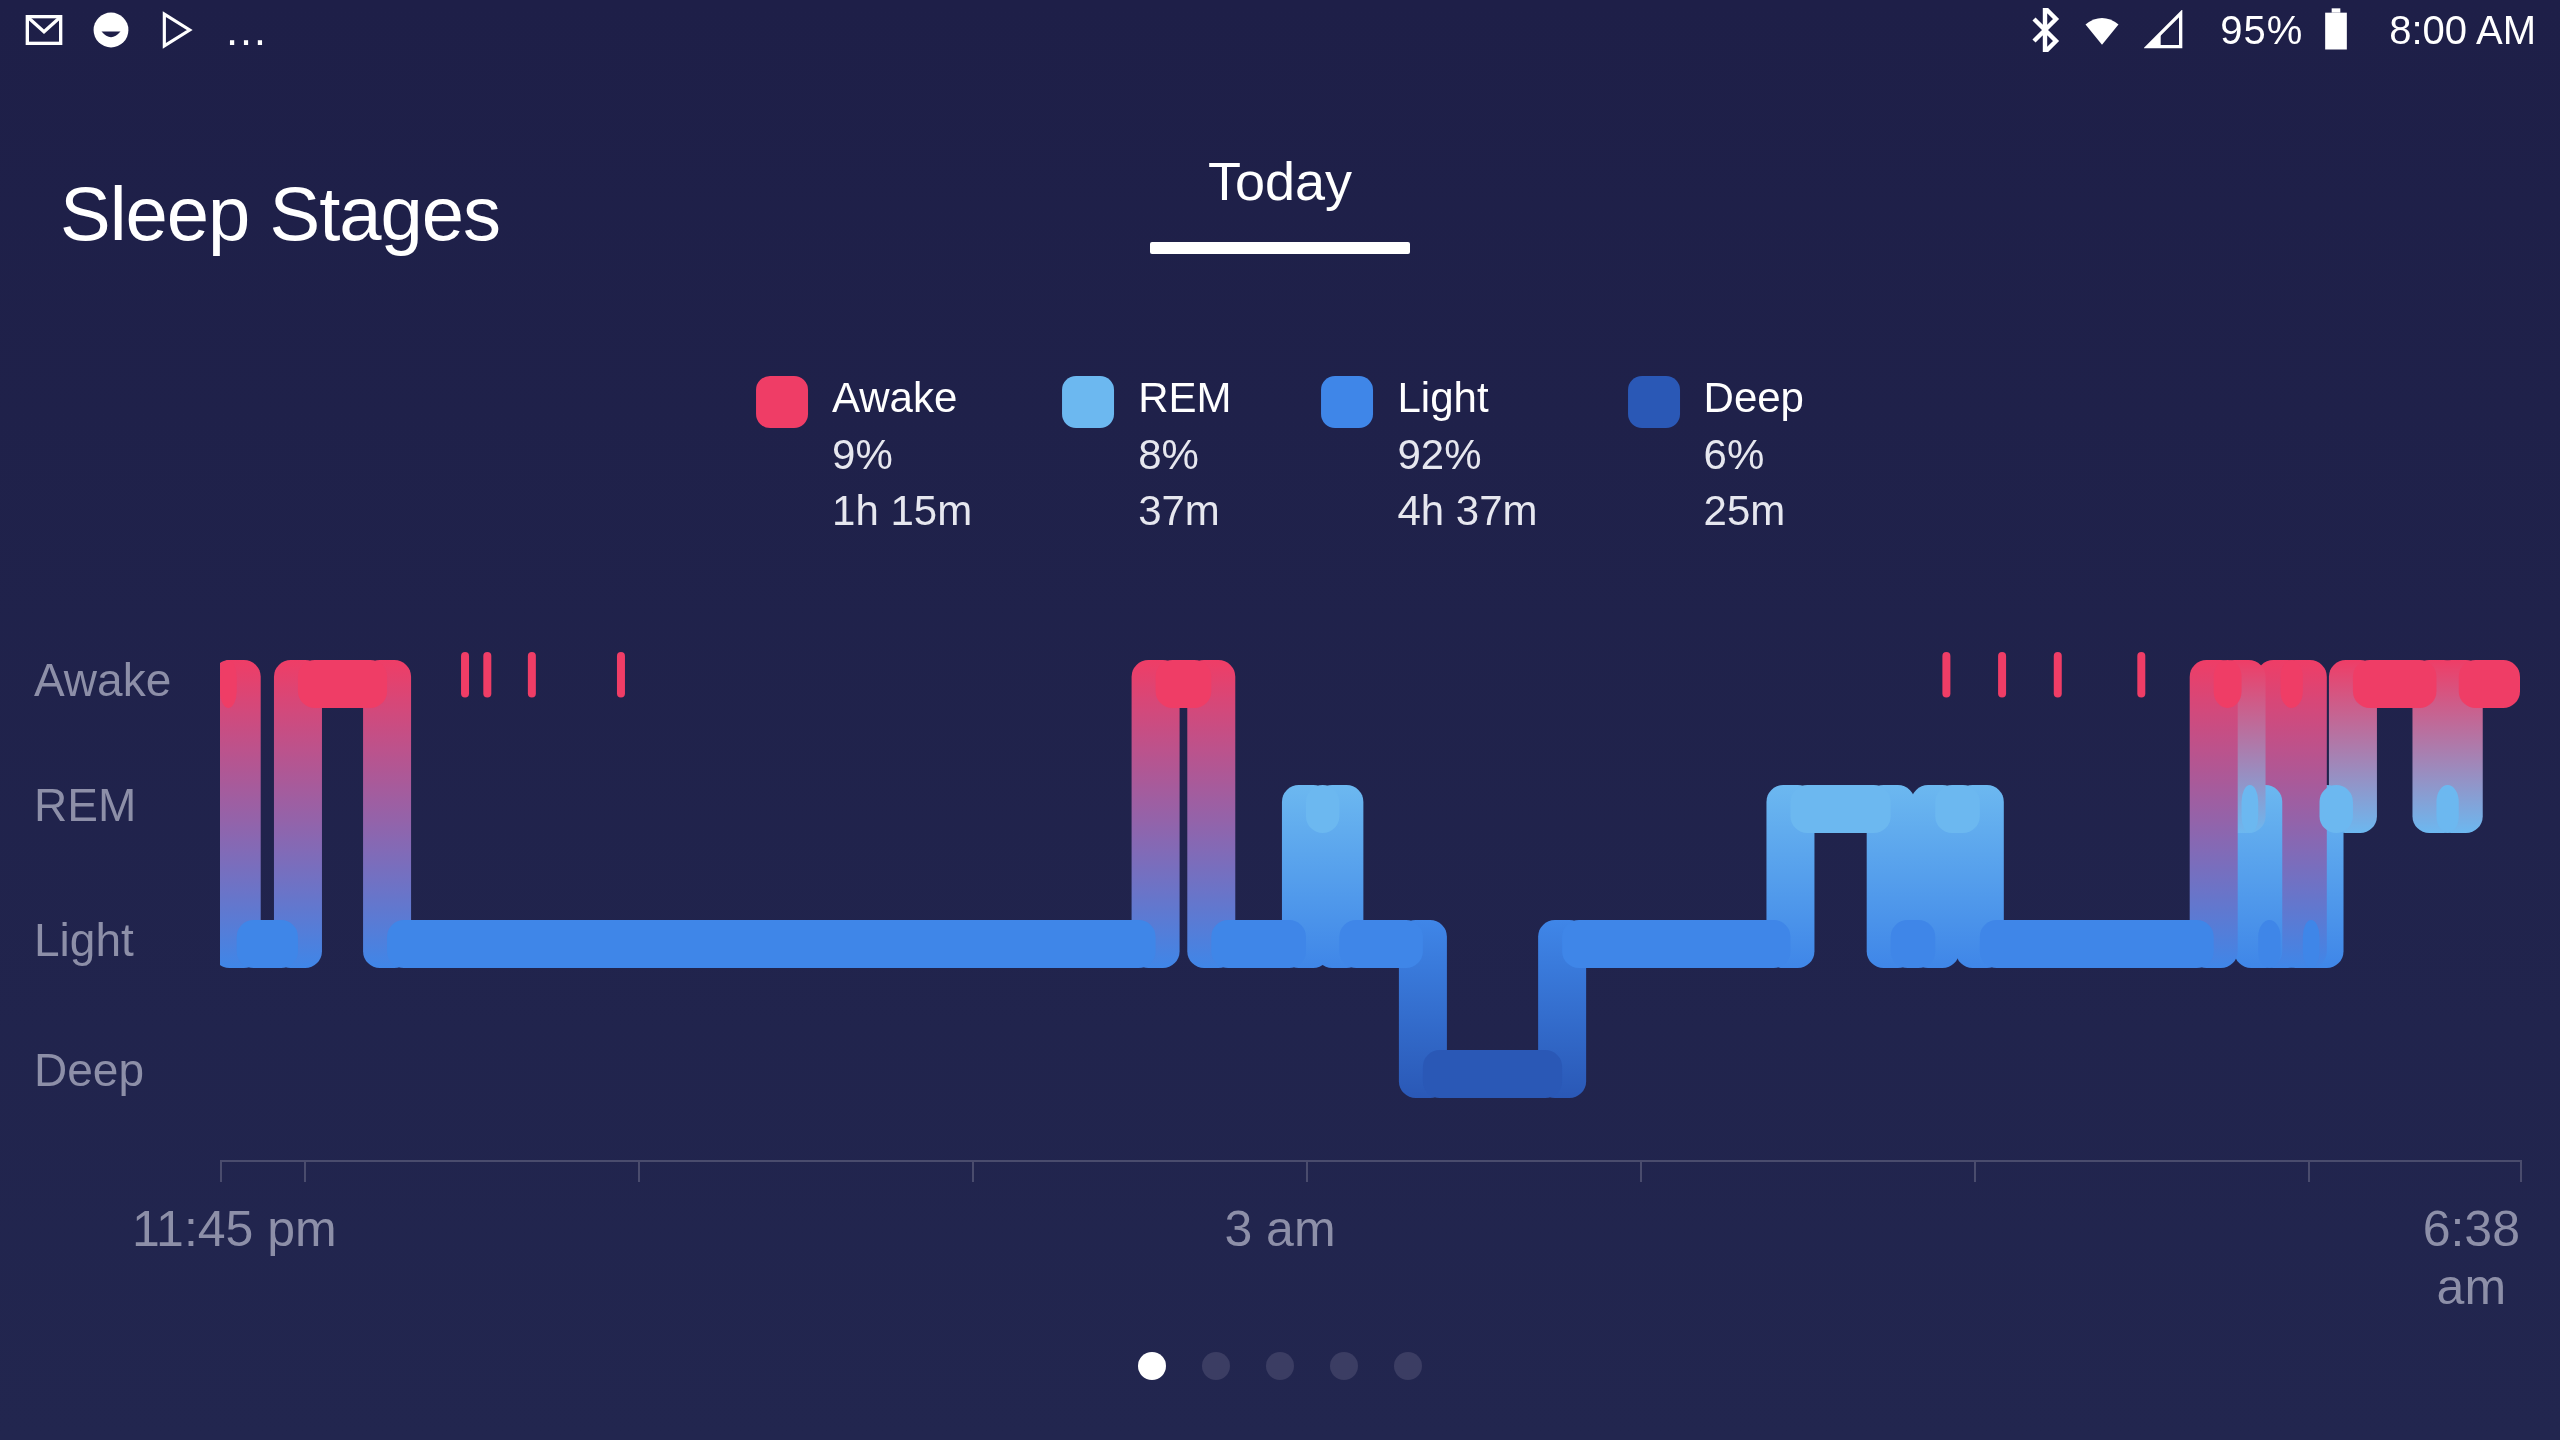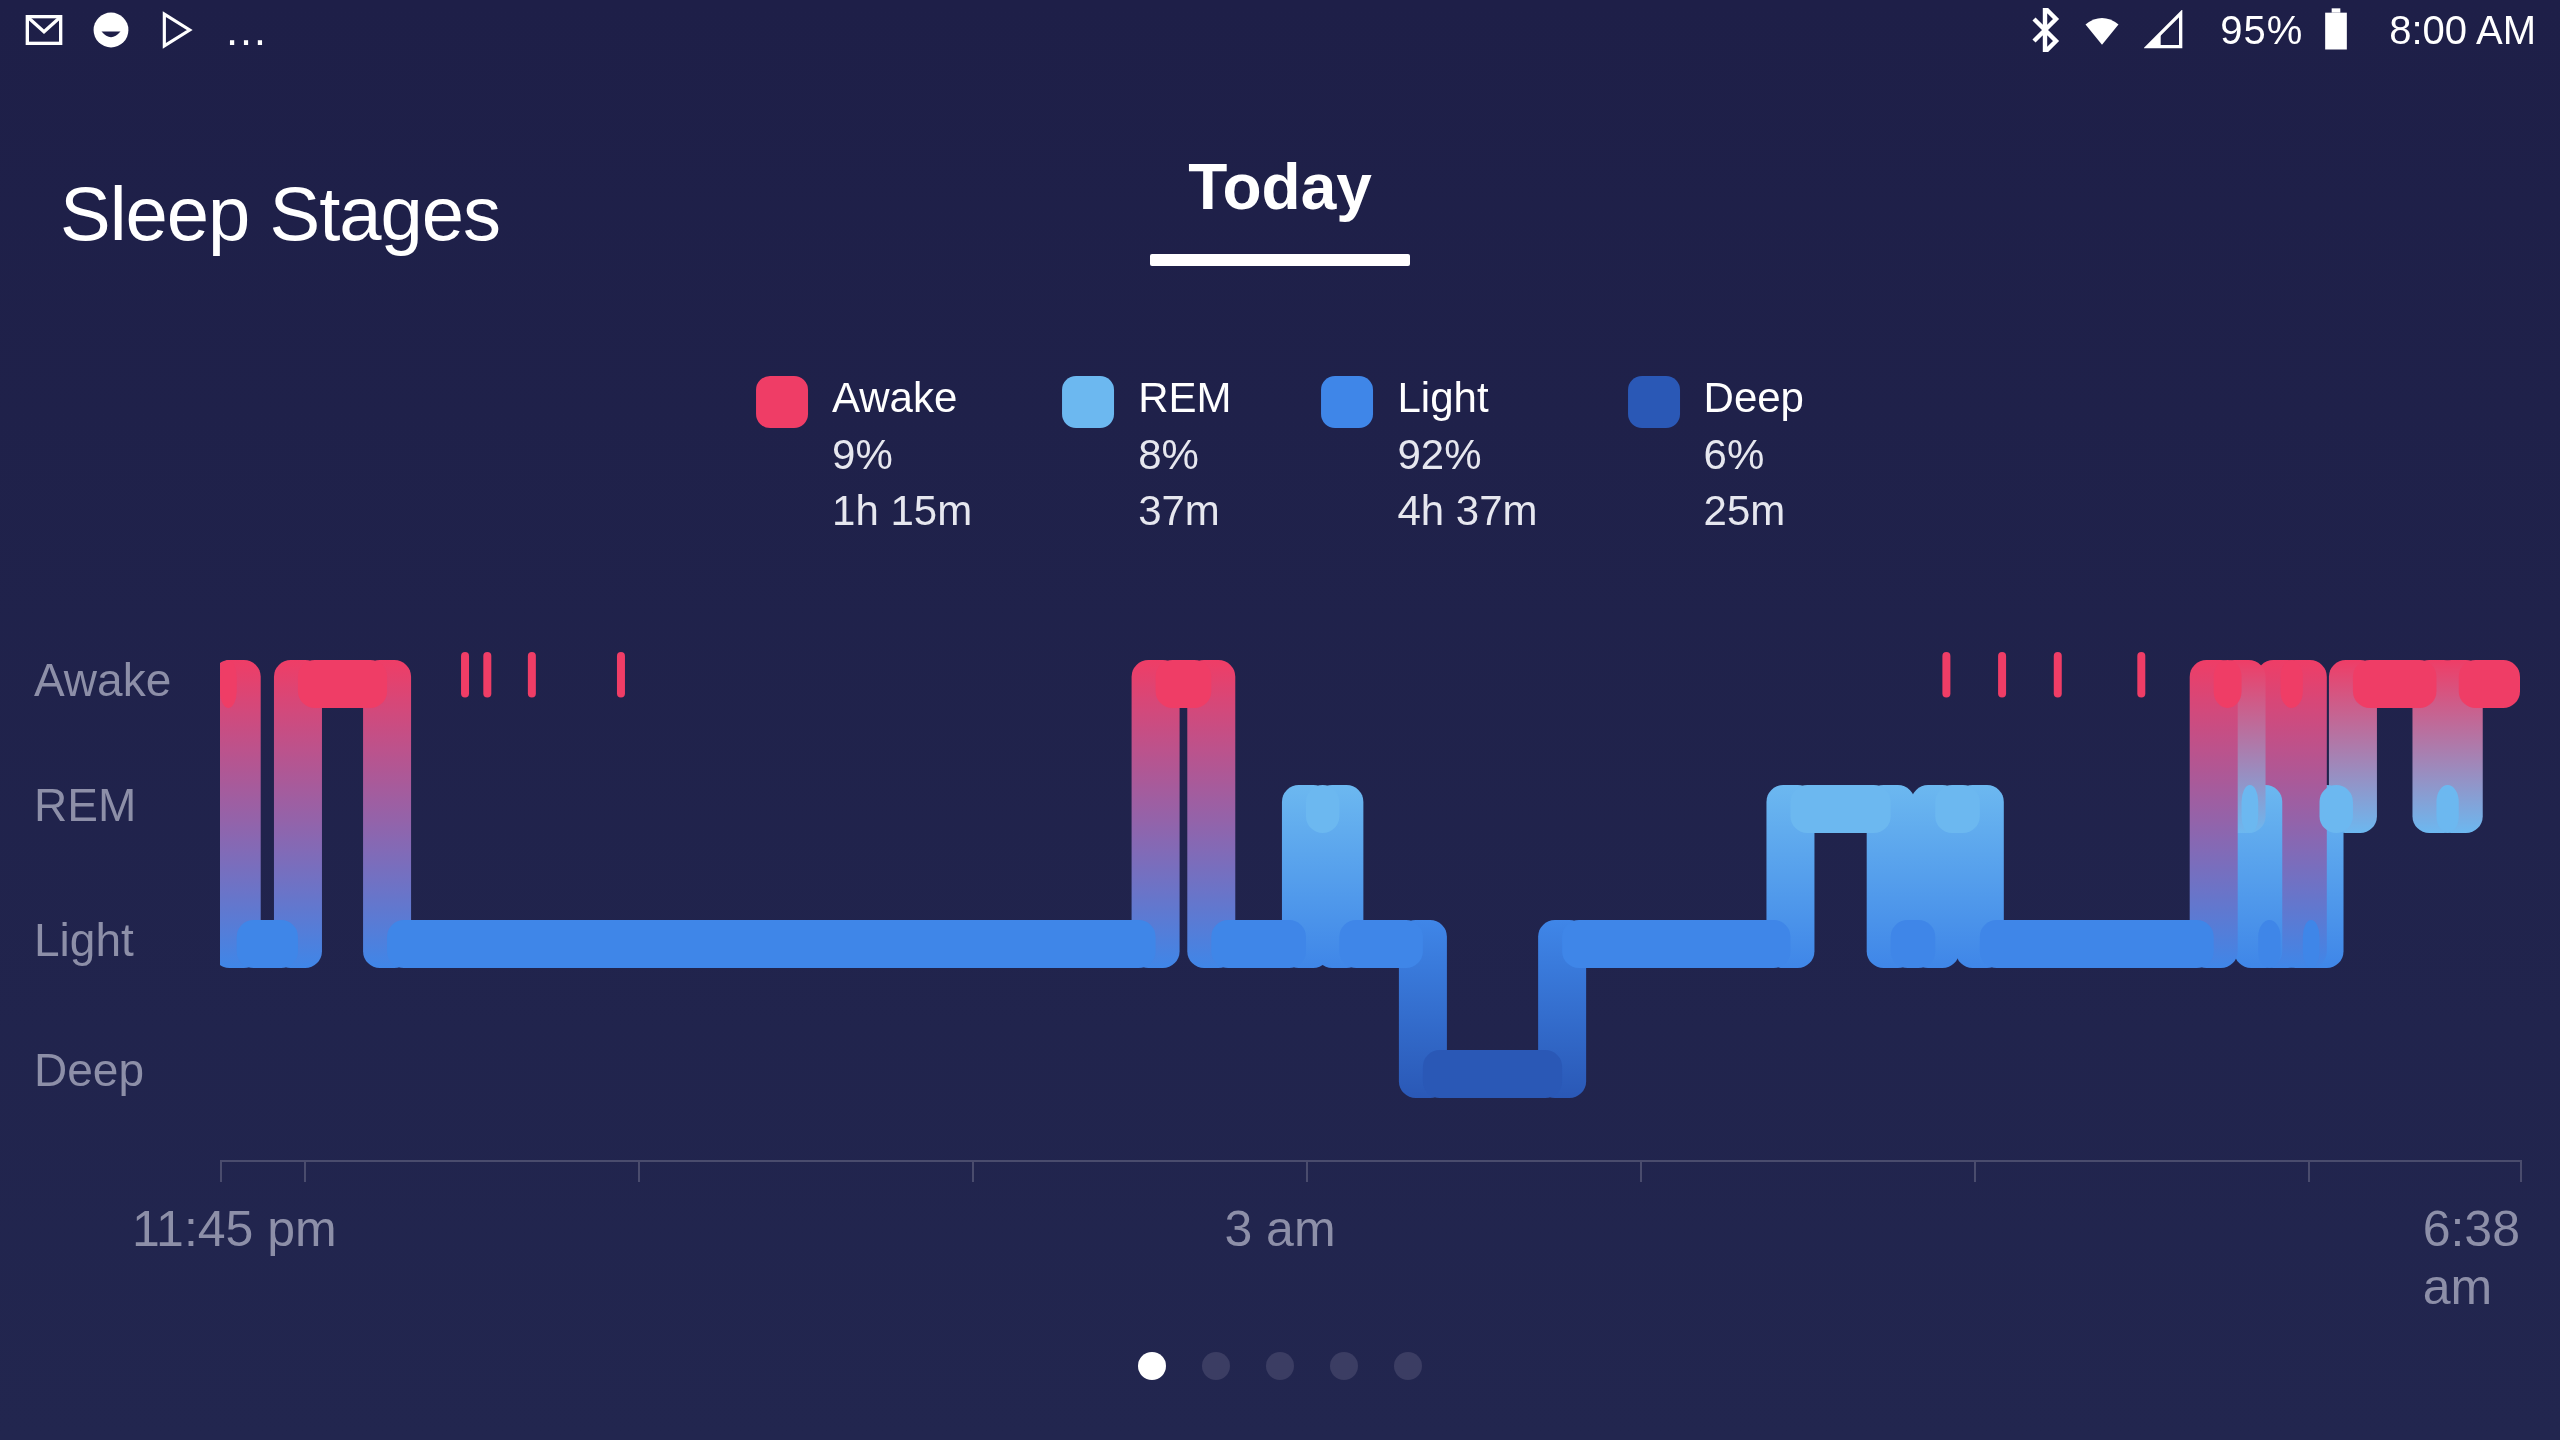--- a/index.html
+++ b/index.html
@@ -35,22 +35,22 @@
   letter-spacing: -1px;
 }
 .today-wrap {
   position: absolute;
   left: 50%;
   transform: translateX(-50%);
   text-align: center;
   top: 150px;
 }
 .today {
-  font-size: 64px;
-  font-weight: 700;
+  font-size: 54px;
+  font-weight: 400;
 }
 .today-underline {
   width: 260px;
   height: 12px;
   background: #fff;
   margin: 30px auto 0;
   border-radius: 2px;
 }
 
 .legend {
@@ -104,21 +104,21 @@
 }
 .xlabels {
   position: absolute;
   left: 0; right: 0;
   top: 560px;
   font-size: 50px;
   color: #8d8fa8;
 }
 .xlabels span { position: absolute; transform: translateX(-50%); }
 .xlabels span:first-child { transform: none; }
-.xlabels span:last-child { transform: translateX(-100%); }
+.xlabels span:last-child { transform: translateX(-100%); text-align: center; }
 
 .pager {
   position: absolute;
   left: 50%;
   transform: translateX(-50%);
   bottom: 60px;
   display: flex;
   gap: 36px;
 }
 .dot { width: 28px; height: 28px; border-radius: 50%; background: #3b3d63; }

